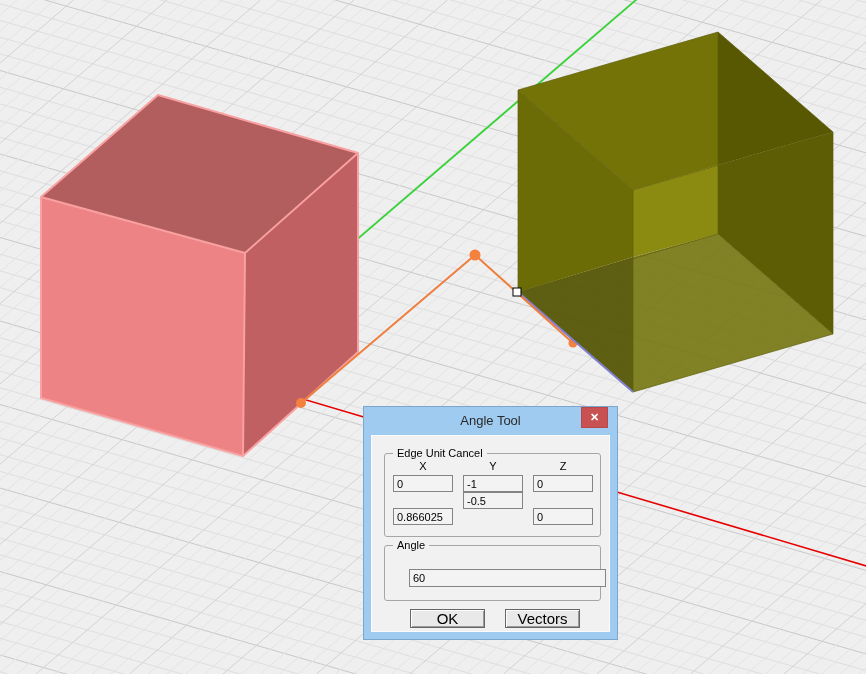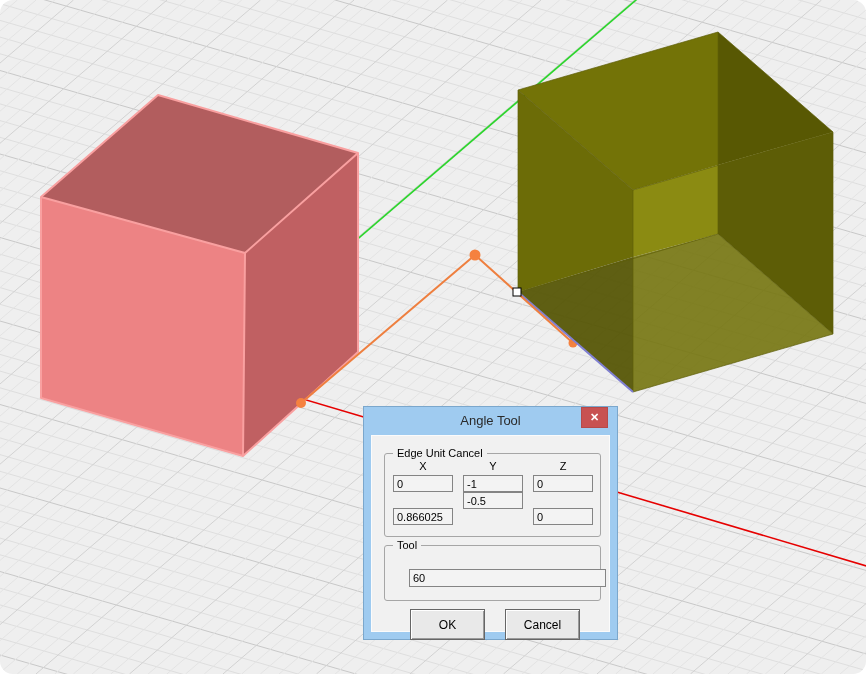--- a/index.html
+++ b/index.html
@@ -1,18 +1,18 @@
 <!DOCTYPE html>
 <html><head>
 <meta charset="utf-8">
 <style>
   html,body{margin:0;padding:0;background:#ffffff;}
   .viewport{
     position:relative;width:866px;height:674px;overflow:hidden;
-    background:#efefef;font-family:"Liberation Sans",sans-serif;border-radius:13px;
+    background:#efefef;font-family:"Liberation Sans",sans-serif;
   }
   svg{position:absolute;left:0;top:0;}
 
   
   .dialog{
     position:absolute;left:363px;top:406px;width:255px;height:234px;
     background:#9fcbf0;border:1px solid #7ba7cc;box-sizing:border-box;
     font-family:"Liberation Sans",sans-serif;
   }
   .titlebar{position:relative;height:28px;}
@@ -41,24 +41,24 @@
     position:absolute;top:6px;width:60px;text-align:center;
     font-size:11px;color:#000;
   }
   .field{
     position:absolute;height:17px;width:60px;box-sizing:border-box;
     background:#f3f3f3;border:1px solid #848484;
     font-family:"Liberation Sans",sans-serif;font-size:11px;color:#000;
     padding:1px 3px;outline:none;
   }
   .btn{
-    position:absolute;width:75px;height:31px;box-sizing:border-box;
+    position:absolute;width:75px;height:19px;box-sizing:border-box;
     background:#e9e9e9;border:1px solid #666666;
     box-shadow:inset 1px 1px 0 #ffffff, inset -1px -1px 0 #9a9a9a;
-    font-family:"Liberation Sans",sans-serif;font-size:12px;color:#000;
+    font-family:"Liberation Sans",sans-serif;font-size:15px;color:#000;
     text-align:center;line-height:16px;padding:0;cursor:pointer;
   }
 </style>
 </head>
 <body>
 
 <div class="viewport">
 
   <svg width="866" height="674" viewBox="0 0 866 674">
 
@@ -271,21 +271,21 @@
         <input class="field" style="left: 8px; top: 21px;" readonly="" value="0">
         <input class="field" style="left: 78px; top: 21px;" readonly="" value="-1">
         <input class="field" style="left: 148px; top: 21px;" readonly="" value="0">
 
         <input class="field" style="left: 8px; top: 54px;" readonly="" value="0.866025">
         <input class="field" style="left: 78px; top: 38px;" readonly="" value="-0.5">
         <input class="field" style="left: 148px; top: 54px;" readonly="" value="0">
       </div>
 
       <div class="groupbox" style="left:12px;top:109px;width:215px;height:54px;">
-        <span class="group-label">Tool</span>
+        <span class="group-label">Angle</span>
         <input class="field" style="left: 9px; top: 23px; width: 197px; height: 18px; margin-left: 15px;" readonly="" value="60">
       </div>
 
       <button class="btn" style="left:38px;top:173px;">OK</button>
-      <button class="btn" style="left:133px;top:173px;">Cancel</button>
+      <button class="btn" style="left:133px;top:173px;">Vectors</button>
     </div>
   </div>
 </div>
 
 </body></html>

